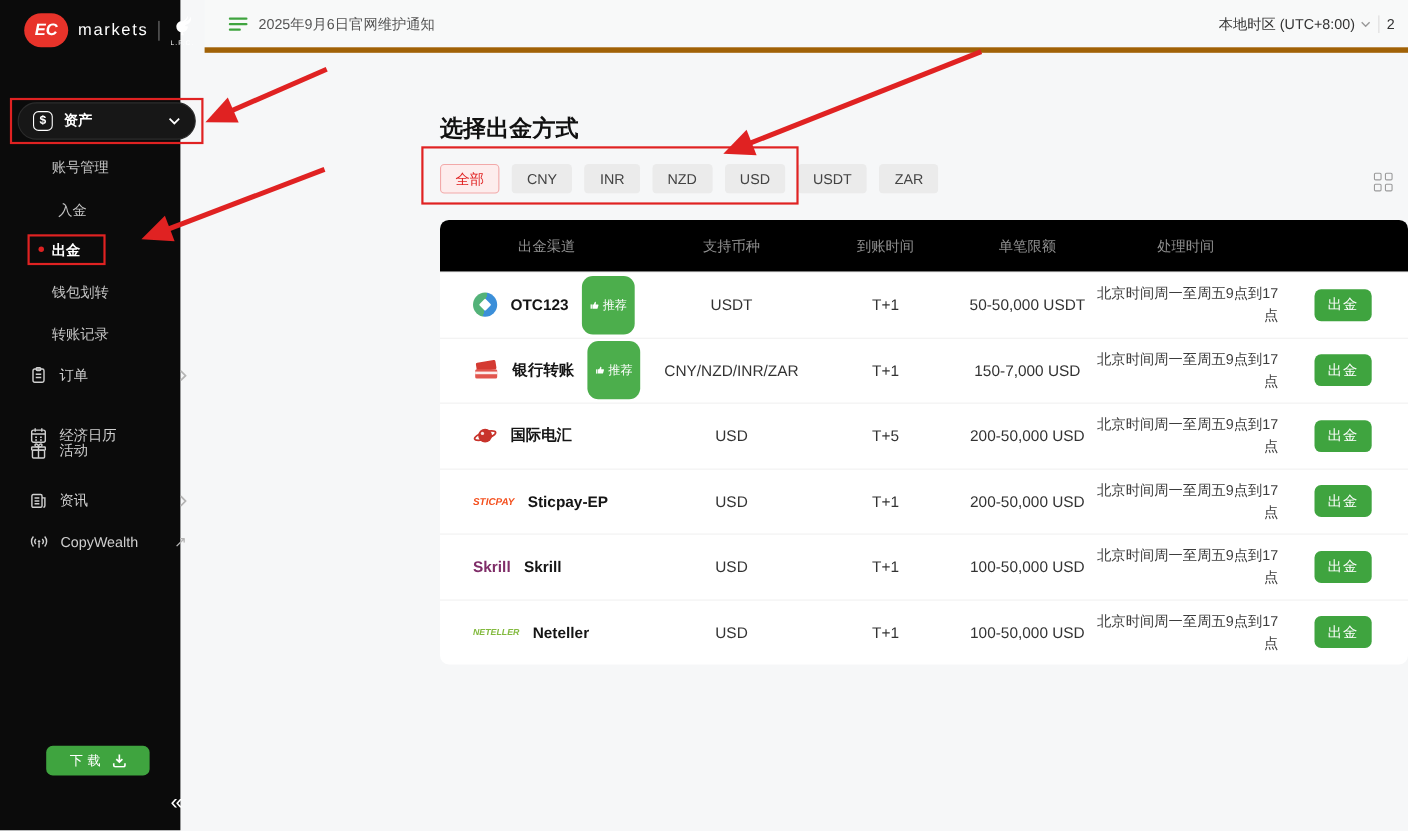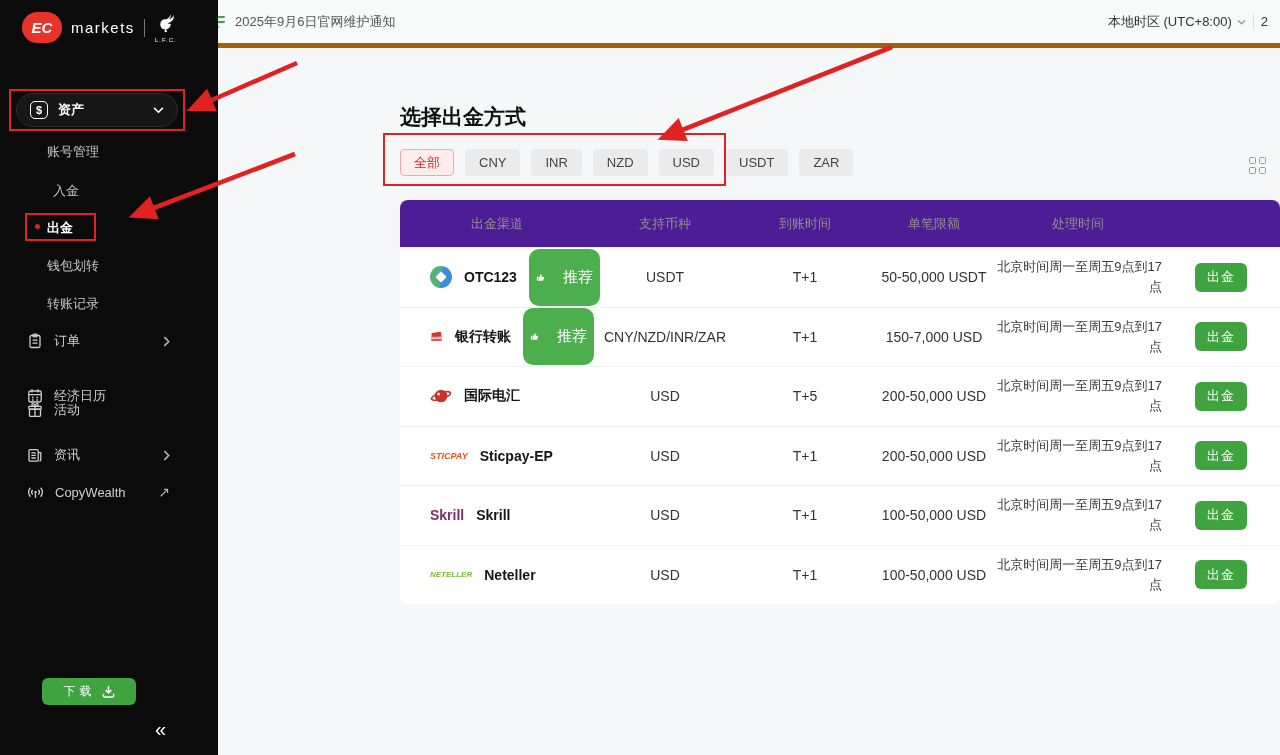--- a/index.html
+++ b/index.html
@@ -5,21 +5,21 @@
   * { margin:0; padding:0; box-sizing:border-box; }
   html,body { width:1280px; height:755px; }
   body {
     position:relative; overflow:hidden;
     background:#f6f7f8;
     font-family:"Liberation Sans","DejaVu Sans",sans-serif;
     color:#222;
   }
 
   
-  .sidebar { position:absolute; left:0; top:0; width:218px; height:755px; background:#0b0b0b; z-index:5; }
+  .sidebar { position:absolute; left:0; top:0; width:164px; height:755px; background:#0b0b0b; z-index:5; }
   .logo { position:absolute; left:22px; top:12px; display:flex; align-items:center; gap:9px; }
   .ec-badge { width:40px; height:31px; background:#e8332a; border-radius:16px; color:#fff;
     font-weight:bold; font-style:italic; font-size:15px; display:flex; align-items:center; justify-content:center; }
   .markets-txt { color:#fff; font-size:15px; letter-spacing:1.5px; }
   .logo-divider { width:1px; height:18px; background:#777; }
   .lfc { display:flex; flex-direction:column; align-items:center; color:#fff; }
   .lfc-caption { font-size:6px; letter-spacing:1px; color:#fff; margin-top:1px; }
 
   .assets-pill { position:absolute; left:16px; top:93px; width:162px; height:34px;
     background:#171717; border:1px solid #2c2c2c; border-radius:17px;
@@ -68,28 +68,28 @@
     font-size:13px; display:flex; align-items:center; cursor:pointer; border:1px solid transparent; }
   .chip.active { background:#fdeded; color:#e02020; border-color:#f2a9a9; }
 
   .grid-icon { position:absolute; left:1249px; top:157px; width:17px; height:17px; cursor:pointer;
     display:grid; grid-template-columns:7px 7px; grid-template-rows:7px 7px; gap:2.5px; }
   .grid-icon i { border:1.4px solid #9a9a9a; border-radius:1.5px; }
 
   .card { position:absolute; left:400px; top:200px; width:880px; background:#fff;
     border-radius:8px; overflow:hidden; }
   .trow { display:grid; grid-template-columns:194px 142px 138px 120px 1fr 118px; align-items:center; }
-  .thead { height:47px; background:#4c1d95; color:#8f8f8f; font-size:13px; }
+  .thead { height:47px; background:#000000; color:#8f8f8f; font-size:13px; }
   .thead > div { text-align:center; }
   .tbody-row { height:59.5px; border-top:1px solid #f1f1f1; }
   .cell { text-align:center; font-size:14px; color:#333; }
   .cell-channel { display:flex; align-items:center; gap:12px; padding-left:30px; text-align:left; }
   .chan-name { font-size:14px; font-weight:bold; color:#151515; white-space:nowrap; }
-  .badge { display:inline-flex; align-items:center; gap:18px; background:#4cae4c; border-radius:10px;
-    padding:19px 7px; color:#fff; font-size:15px; white-space:nowrap; }
+  .badge { display:inline-flex; align-items:center; gap:3px; background:#4cae4c; border-radius:10px;
+    padding:19px 7px; color:#fff; font-size:11px; white-space:nowrap; }
   .cell-processing { font-size:13px; color:#3c3c3c; line-height:1.55; text-align:center; }
   .cell-processing span { display:inline-block; max-width:172px;text-align:right; }
   .cell-action { display:flex; justify-content:center; }
   .wd-btn { width:52px; height:29px; background:#3fa43f; color:#fff; border:none; border-radius:6px;
     font-size:13px; letter-spacing:1px; cursor:pointer; font-family:inherit; }
 
   
   .otc-logo { width:22px; height:22px; border-radius:50%; flex:0 0 22px;
     background:linear-gradient(100deg,#53b279 50%,#3b8fd9 50%); position:relative; }
   .otc-logo i { position:absolute; left:50%; top:50%; width:8px; height:8px; background:#fff;

